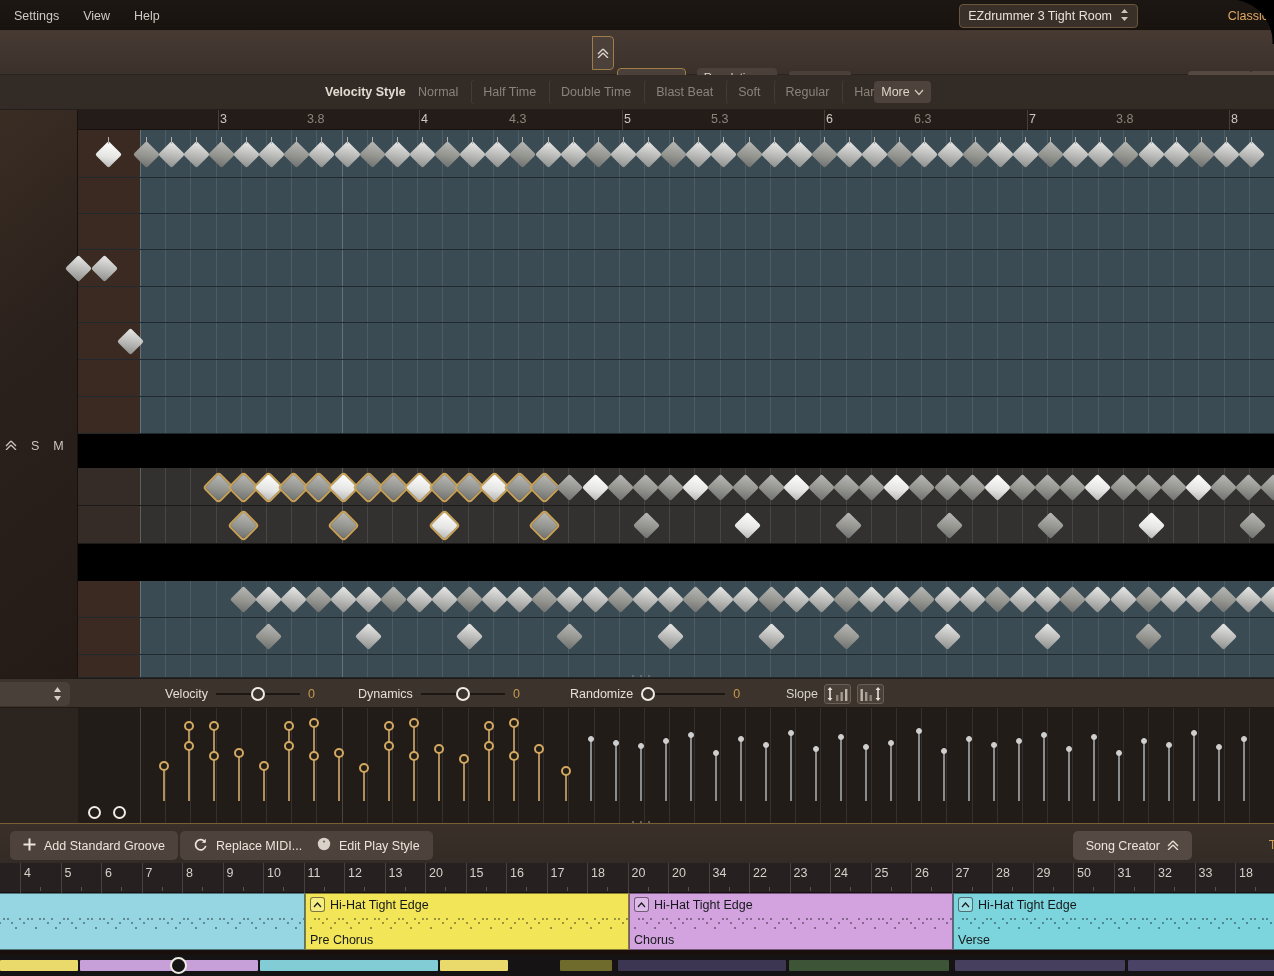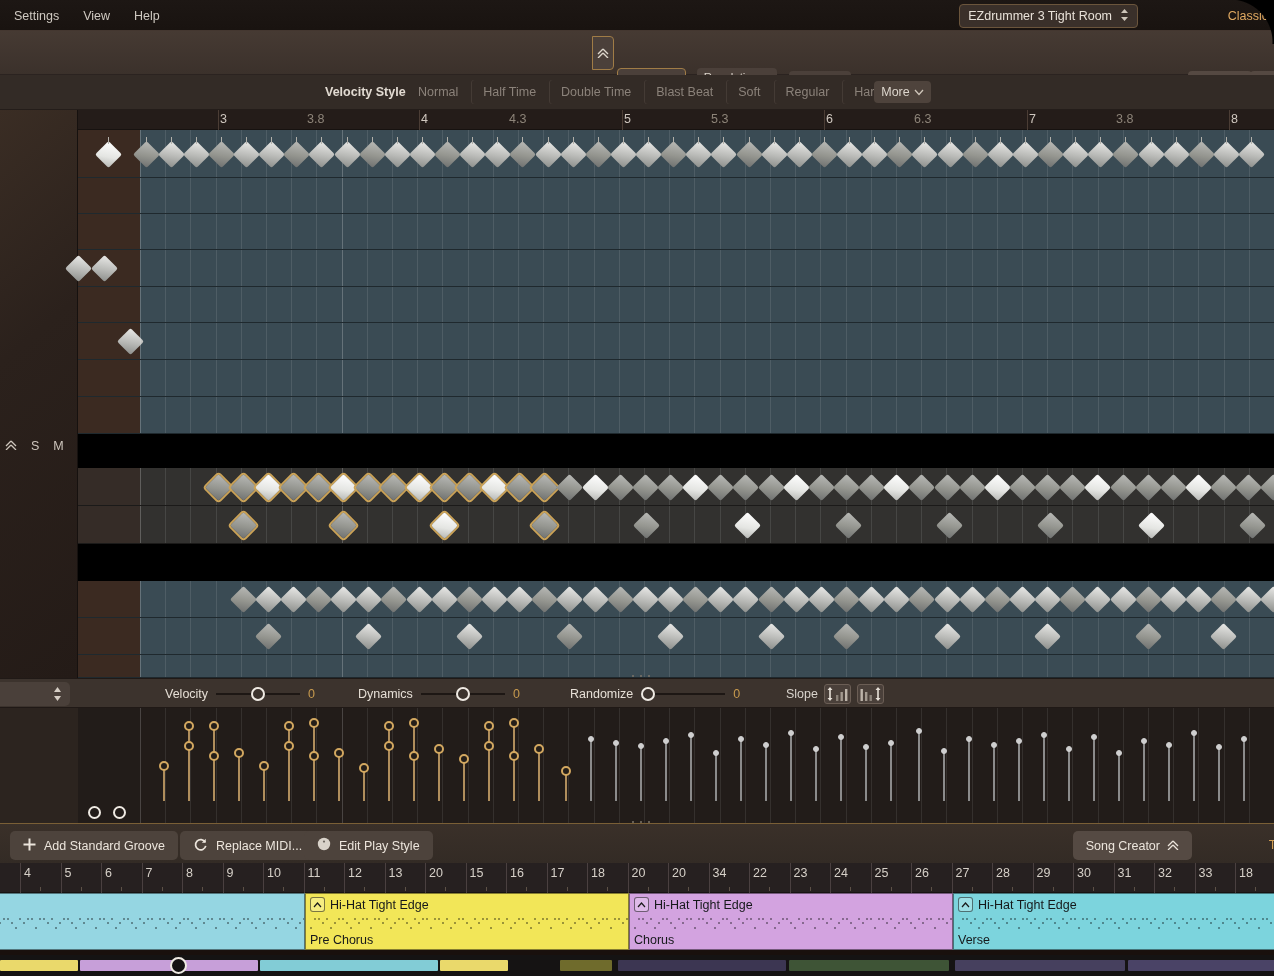--- a/index.html
+++ b/index.html
@@ -1708,21 +1708,21 @@
       <div class="sm" style="left: 951.5px;"></div>
       <div class="sl" style="left: 955.5px;">27</div>
       <div class="subtick" style="left: 971.75px;"></div>
       <div class="sm" style="left: 992px;"></div>
       <div class="sl" style="left: 996px;">28</div>
       <div class="subtick" style="left: 1012.25px;"></div>
       <div class="sm" style="left: 1032.5px;"></div>
       <div class="sl" style="left: 1036.5px;">29</div>
       <div class="subtick" style="left: 1052.75px;"></div>
       <div class="sm" style="left: 1073px;"></div>
-      <div class="sl" style="left: 1077px;">30</div>
+      <div class="sl" style="left: 1077px;">50</div>
       <div class="subtick" style="left: 1093.25px;"></div>
       <div class="sm" style="left: 1113.5px;"></div>
       <div class="sl" style="left: 1117.5px;">31</div>
       <div class="subtick" style="left: 1133.75px;"></div>
       <div class="sm" style="left: 1154px;"></div>
       <div class="sl" style="left: 1158px;">32</div>
       <div class="subtick" style="left: 1174.25px;"></div>
       <div class="sm" style="left: 1194.5px;"></div>
       <div class="sl" style="left: 1198.5px;">33</div>
       <div class="subtick" style="left: 1214.75px;"></div>

